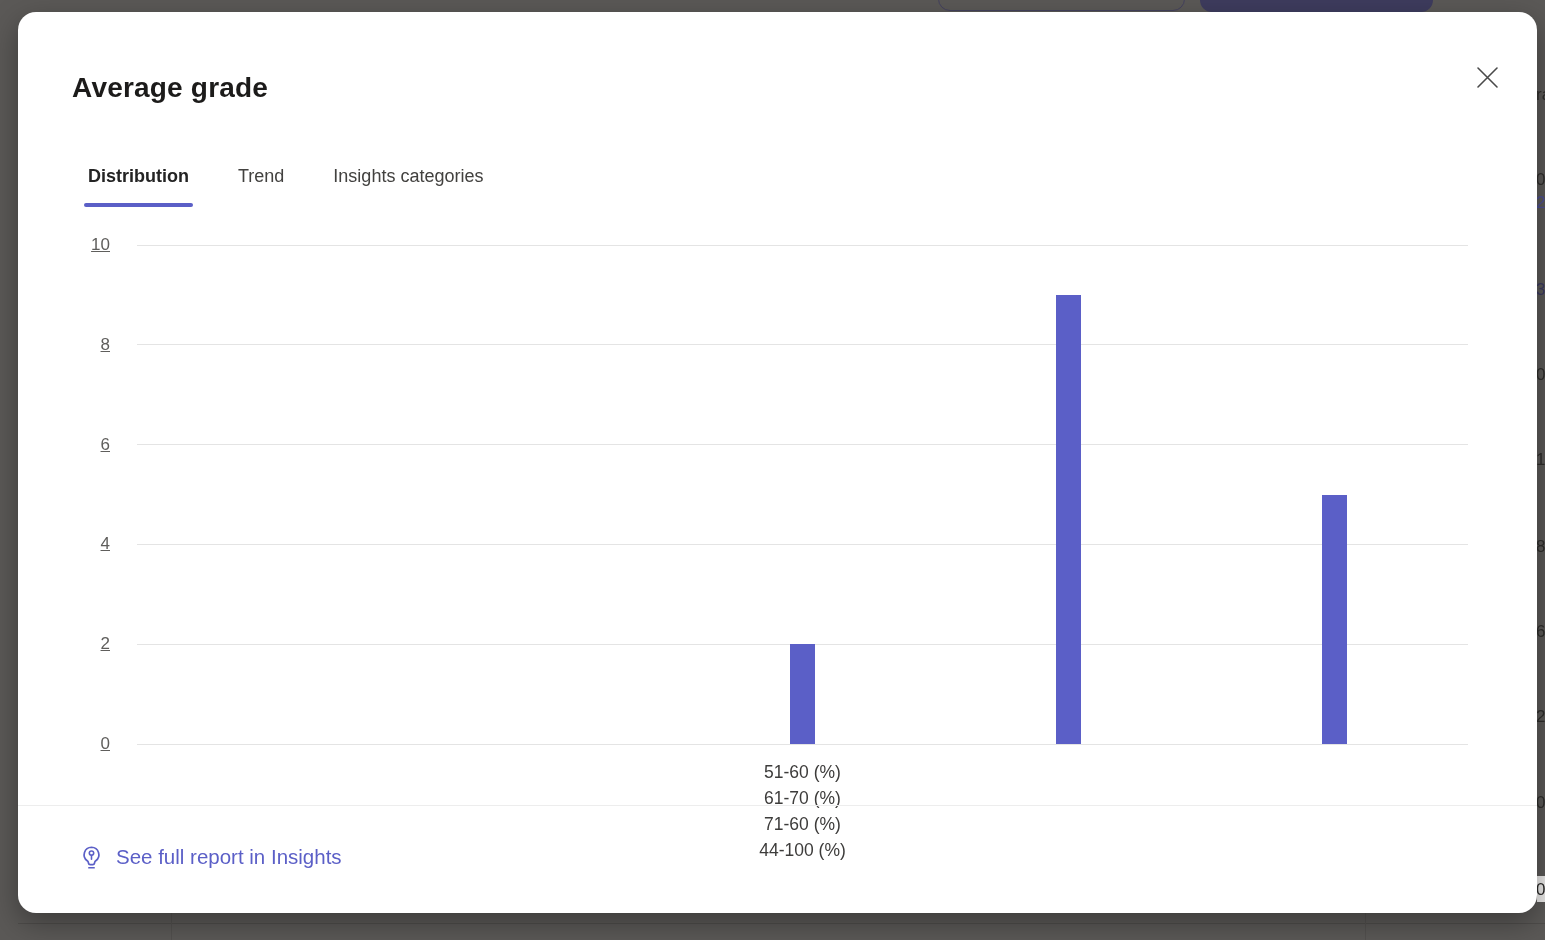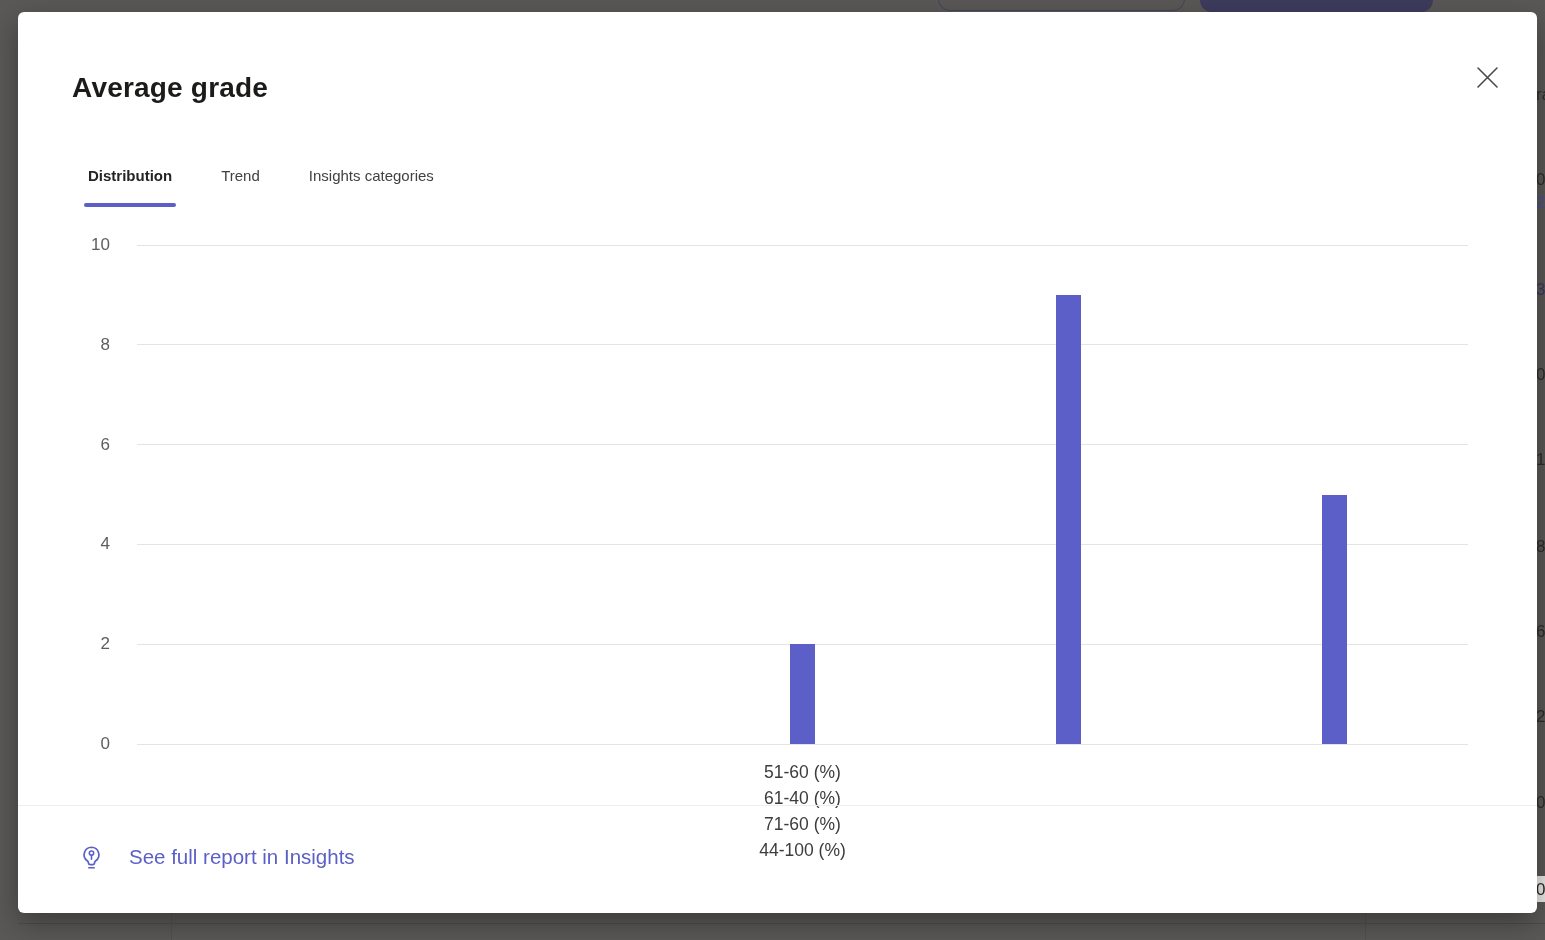--- a/index.html
+++ b/index.html
@@ -24,68 +24,68 @@
   .bg-bottom-vline { position: absolute; top: 913px; width: 1px; height: 27px; background: #53514f; }
   .edge-frag {
     position: absolute; left: 1536px; width: 9px; height: 22px; overflow: hidden;
     font-size: 17px; line-height: 22px; white-space: nowrap;
   }
   .edge-light-patch { position: absolute; left: 1537px; top: 876px; width: 8px; height: 26px; background: #eceben; background: #ecebea; }
 
   
   .modal {
     position: absolute; left: 18px; top: 12px; width: 1519px; height: 901px;
-    background: #ffffff; border-radius: 6px;
+    background: #ffffff; border-radius: 18px;
     box-shadow: 0 10px 30px rgba(0,0,0,0.35);
   }
   .modal-title {
     position: absolute; left: 54px; top: 60px;
     font-size: 28px; font-weight: 700; color: var(--title_color, #1c1b1a);
     letter-spacing: 0.2px;
   }
   .close-btn {
     position: absolute; left: 1450px; top: 46px; width: 38px; height: 38px;
     background: transparent; border: none; cursor: pointer;
     display: flex; align-items: center; justify-content: center; border-radius: 6px;
   }
 
   
   .tab-bar { position: absolute; left: 66px; top: 151px; display: flex; }
   .tab {
     position: relative; background: none; border: none; cursor: pointer;
     font-family: "Liberation Sans", sans-serif;
-    font-size: 15px; color: var(--tab_inactive_color, #42413f);
+    font-size: 18px; color: var(--tab_inactive_color, #42413f);
     padding: 0 4px 18px 4px; margin-right: 41px; line-height: 26px;
   }
   .tab.active { font-weight: 700; color: #242424; }
   .tab.active::after {
     content: ""; position: absolute; left: 0; right: 0; bottom: 0; height: 4px;
     background: var(--accent, #5b5fc7); border-radius: 3px;
   }
 
   
   .plot-area { position: absolute; left: 119px; top: 233px; width: 1331px; height: 499px; }
   .gridline { position: absolute; left: 0; width: 100%; height: 1px; background: var(--grid_color, #e4e4e4); }
   .y-labels { position: absolute; left: 22px; top: 233px; width: 70px; height: 499px; }
   .y-tick-label {
     position: absolute; right: 0; width: 70px; text-align: right;
-    font-size: 17px; color: var(--axis_label_color, #5f5e5c); line-height: 22px;
+    font-size: 17px; color: var(--axis_label_color, #5f5e5c); line-height: 22px; text-decoration: underline;
   }
   .bars-row { position: absolute; inset: 0; display: flex; }
   .bar-cell { flex: 1; display: flex; align-items: flex-end; justify-content: center; height: 100%; }
   .bar { width: 25px; }
   .x-labels { position: absolute; left: 119px; top: 747px; width: 1331px; display: flex; flex-direction: column; }
   .x-tick-label {
     flex: 1; text-align: center; font-size: 17.5px; color: #3d3c3b; line-height: 26px;
   }
 
   
   .footer-divider { position: absolute; left: 0; top: 793px; width: 100%; height: 1px; background: #ededed; }
   .footer-link {
-    position: absolute; left: 60px; top: 831px; display: flex; align-items: center; gap: 24px;
+    position: absolute; left: 60px; top: 831px; display: flex; align-items: center; gap: 11px;
     background: none; border: none; cursor: pointer; text-decoration: none;
   }
   .footer-link-label {
     font-family: "Liberation Sans", sans-serif;
     font-size: 20.5px; color: var(--accent, #5b5fc7); line-height: 28px;
   }
 </style>
 </head>
 <body>
 
@@ -153,21 +153,21 @@
           <div class="bar-cell">
             <div class="bar" title="81-90 (%): 9" style="height: 90%; background: rgb(91, 95, 199);"></div>
           </div>
           <div class="bar-cell">
             <div class="bar" title="91-100 (%): 5" style="height: 50%; background: rgb(91, 95, 199);"></div>
           </div>
         </div>
     </div>
     <div class="x-labels" id="x-labels">
         <div class="x-tick-label">51-60 (%)</div>
-        <div class="x-tick-label">61-40 (%)</div>
+        <div class="x-tick-label">61-70 (%)</div>
         <div class="x-tick-label">71-60 (%)</div>
         <div class="x-tick-label">44-100 (%)</div>
       </div>
 
     <div class="footer-divider"></div>
     <a class="footer-link" href="#">
       <svg width="27" height="27" viewBox="0 0 24 24" fill="none">
         <path d="M12 2.9 a6.6 6.6 0 0 1 3.8 11.95 c-.55.4-.92.97-1.04 1.63 l-.12.62 a1.45 1.45 0 0 1-1.42 1.2 h-2.44 a1.45 1.45 0 0 1-1.42-1.2 l-.12-.62 c-.12-.66-.49-1.23-1.04-1.63 A6.6 6.6 0 0 1 12 2.9 Z" stroke="#5b5fc7" stroke-width="1.5"></path>
         <circle cx="12" cy="8.1" r="1.95" stroke="#5b5fc7" stroke-width="1.4"></circle>
         <path d="M12 10.1 V13.6" stroke="#5b5fc7" stroke-width="1.4" stroke-linecap="round"></path>

